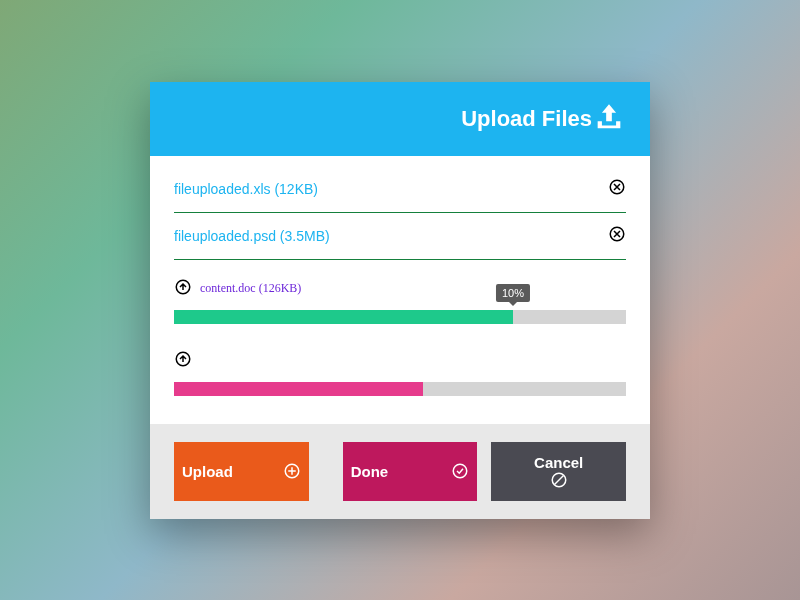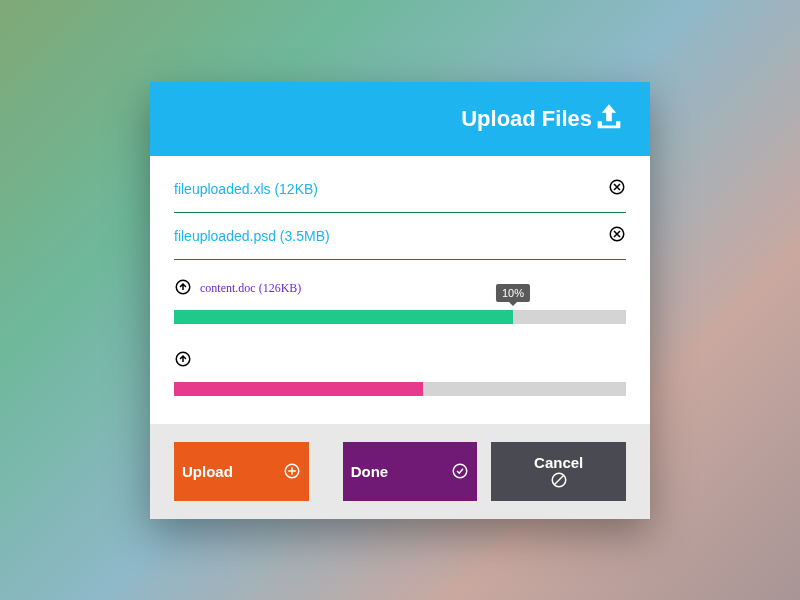--- a/index.html
+++ b/index.html
@@ -61,21 +61,21 @@
   padding: 18px 24px;
   display: flex; gap: 14px;
 }
 .btn {
   flex: 1; display: flex; align-items: center; justify-content: space-between;
   padding: 12px 8px; color: #fff; font-size: 15px; font-weight: bold;
   border: none; cursor: pointer;
 }
 .btn svg { width: 18px; height: 18px; fill: none; stroke: #fff; stroke-width: 2; }
 .btn-orange { background: #ea5a1b; }
-.btn-blue { background: #701a75; margin-left: 20px; }
+.btn-blue { background: #be185d; margin-left: 20px; }
 .btn-dark { background: #4a4a52; flex-direction: column; }
 </style>
 </head>
 <body>
 
 <div class="modal">
 
   <div class="header">
     <div class="header-title">Upload Files</div>
     <span class="upload-icon">

